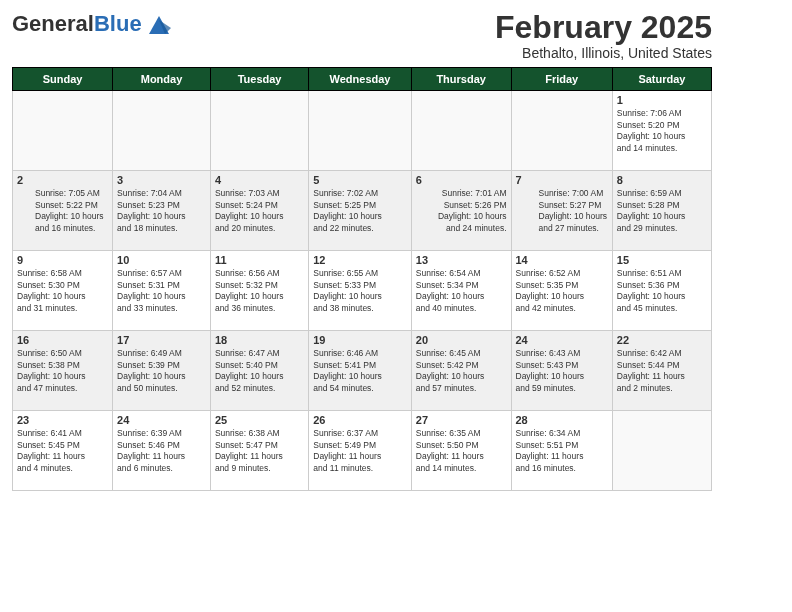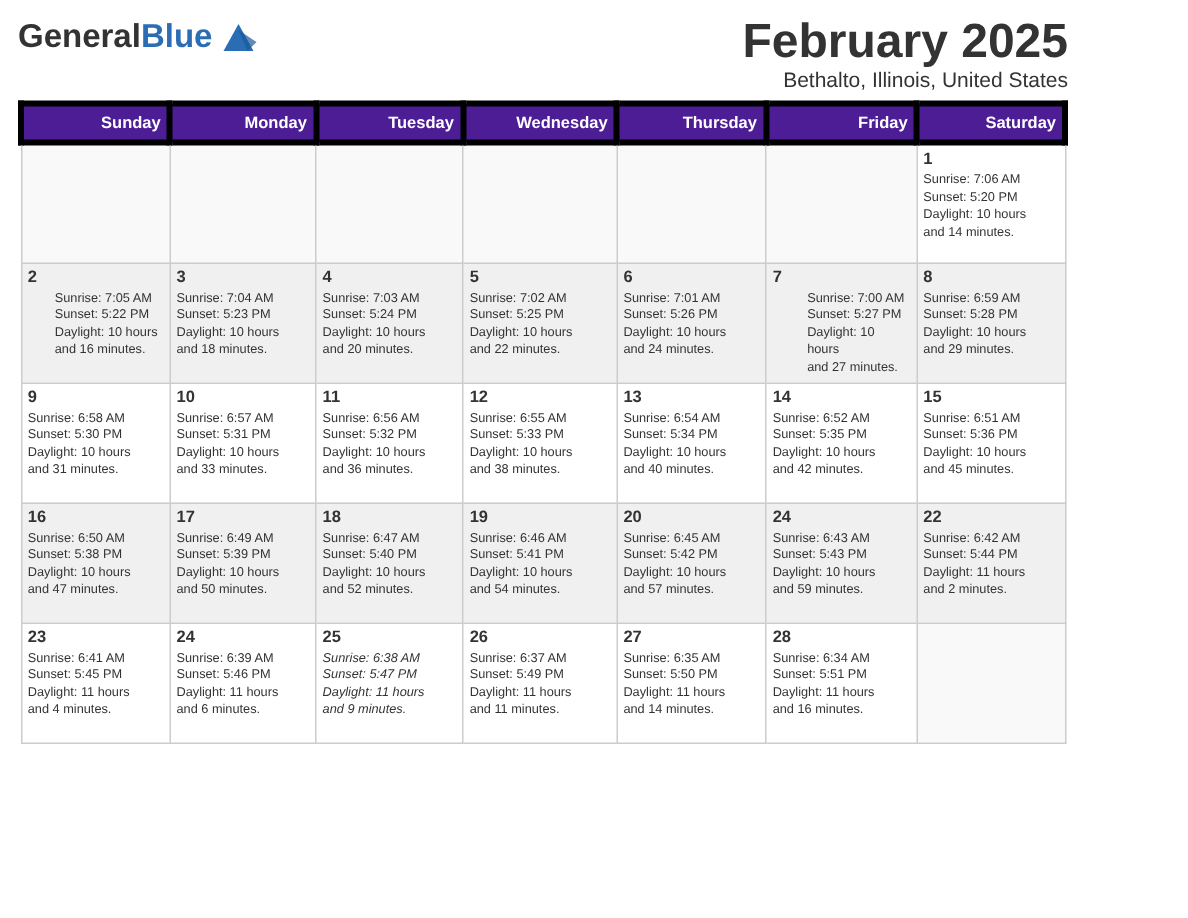--- a/index.html
+++ b/index.html
@@ -48,27 +48,27 @@
     .location {
       font-size: 14px;
       color: #333;
     }
     .calendar {
       width: 100%;
       border-collapse: collapse;
       font-size: 9.5px;
     }
     .calendar th {
-      background-color: #4c1d95;
+      background-color: #14532d;
       color: #fff;
       padding: 5px 4px;
-      text-align: right;
+      text-align: center;
       font-size: 11px;
       font-weight: bold;
-      border: 4px solid #000000;
+      border: 1px solid #000000;
     }
     .calendar td {
       border: 1px solid #ccc;
       vertical-align: top;
       padding: 3px 4px;
       height: 80px;
       width: 113px;
     }
     .day-num {
       font-size: 11px;
@@ -165,21 +165,21 @@
           </td>
           <td class="shaded">
             <span class="day-num">5</span>
             <div class="day-info" style="white-space: pre-line;">Sunrise: 7:02 AM
 Sunset: 5:25 PM
 Daylight: 10 hours
 and 22 minutes.</div>
           </td>
           <td class="shaded">
             <span class="day-num">6</span>
-            <div class="day-info" style="white-space: pre-line;">Sunrise: 7:01 AM
+            <div class="day-info" style="white-space: pre-line; text-align: right;">Sunrise: 7:01 AM
 Sunset: 5:26 PM
 Daylight: 10 hours
 and 24 minutes.</div>
           </td>
           <td class="shaded">
             <span class="day-num">7</span>
             <div class="day-info" style="white-space: pre-line; margin-left: 23px;">Sunrise: 7:00 AM
 Sunset: 5:27 PM
 Daylight: 10 hours
 and 27 minutes.</div>
@@ -304,21 +304,21 @@
           </td>
           <td>
             <span class="day-num">24</span>
             <div class="day-info" style="white-space: pre-line;">Sunrise: 6:39 AM
 Sunset: 5:46 PM
 Daylight: 11 hours
 and 6 minutes.</div>
           </td>
           <td>
             <span class="day-num">25</span>
-            <div class="day-info" style="white-space: pre-line; font-style: italic;">Sunrise: 6:38 AM
+            <div class="day-info" style="white-space: pre-line;">Sunrise: 6:38 AM
 Sunset: 5:47 PM
 Daylight: 11 hours
 and 9 minutes.</div>
           </td>
           <td>
             <span class="day-num">26</span>
             <div class="day-info" style="white-space: pre-line;">Sunrise: 6:37 AM
 Sunset: 5:49 PM
 Daylight: 11 hours
 and 11 minutes.</div>

